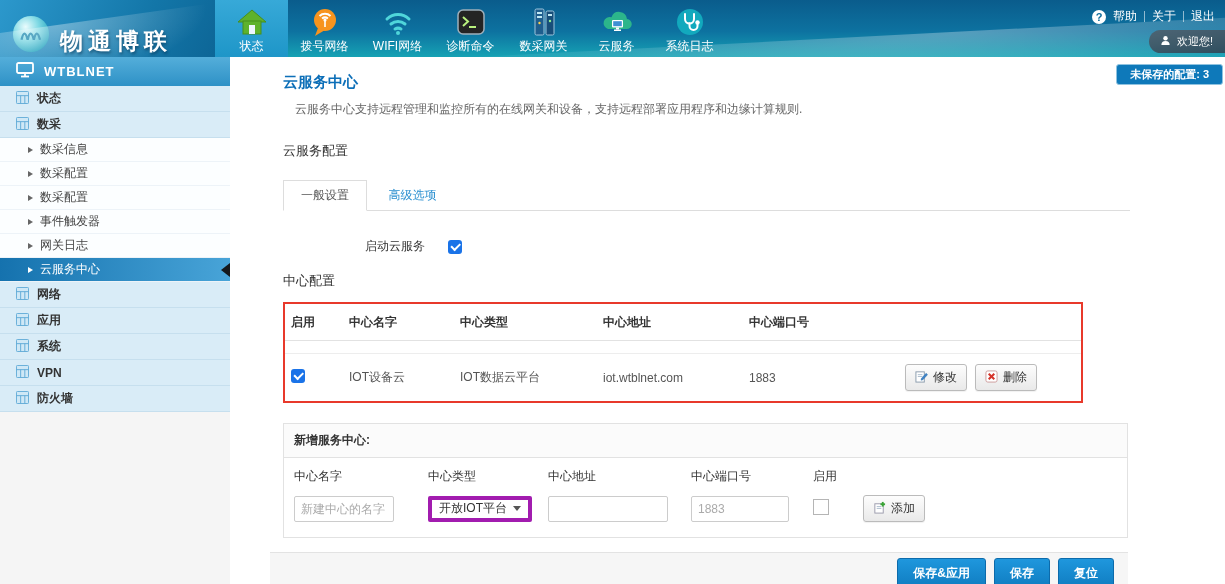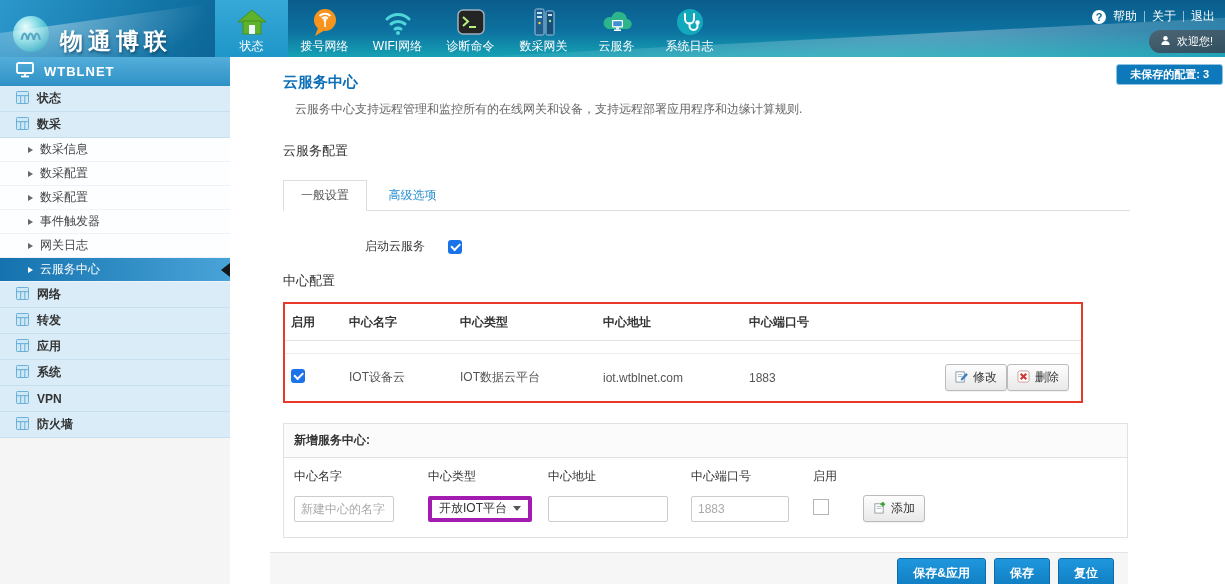--- a/index.html
+++ b/index.html
@@ -88,21 +88,21 @@
     border-left:2px solid #fff; border-bottom:2px solid #fff; transform:rotate(-45deg); }
   .cb-empty { width:16px; height:16px; border:1px solid #b5b5b5; background:#fff;
     display:inline-block; cursor:pointer; flex:none; }
 
   .center-table { margin:12px 0 0 53px; width:800px; border:2px solid #e8392b; font-size:12px; }
   .t-row { display:grid; grid-template-columns:58px 111px 143px 146px 1fr 176px;
     align-items:center; padding-left:6px; }
   .t-head { height:37px; font-weight:bold; color:#333; border-bottom:1px solid #e2e2e2; }
   .t-spacer { height:13px; border-bottom:1px solid #ededed; }
   .t-data { height:47px; color:#555; }
-  .t-actions { display:flex; justify-content:flex-end; padding-right:12px; }
+  .t-actions { display:flex; gap:8px; justify-content:flex-start; padding-right:12px; }
   .btn-gray { display:inline-flex; align-items:center; gap:5px; padding:4px 9px;
     background:linear-gradient(180deg,#fdfdfd,#e9e9e9); border:1px solid #bbb; border-radius:3px;
     font-size:12px; color:#333; cursor:pointer; box-shadow:0 1px 1px rgba(0,0,0,.06); }
 
   .add-box { margin:20px 0 0 53px; width:845px; border:1px solid #e2e2e2; font-size:12px; }
   .add-head { padding:8px 10px; font-weight:bold; color:#333; border-bottom:1px solid #e2e2e2;
     background:#fbfbfb; }
   .add-grid { display:grid; grid-template-columns:134px 120px 143px 122px 50px auto; padding:0 10px;
     align-items:center; }
   .add-labels > div { padding:10px 0 5px; color:#333; }
@@ -305,29 +305,20 @@
     <span class="sel-arrow"></span>
   </div>
   <div class="side-item">
     <span><svg width="13" height="13" viewBox="0 0 14 14">
           <rect x="0.5" y="0.5" width="13" height="13" rx="1" fill="#cfe8f6" stroke="#5ea9d6"></rect>
           <line x1="0.5" y1="5" x2="13.5" y2="5" stroke="#5ea9d6"></line>
           <line x1="5" y1="5" x2="5" y2="13.5" stroke="#5ea9d6"></line>
           <line x1="9.5" y1="5" x2="9.5" y2="13.5" stroke="#5ea9d6"></line>
         </svg></span>
     <span>网络</span>
-  </div>
-  <div class="side-item">
-    <span><svg width="13" height="13" viewBox="0 0 14 14">
-          <rect x="0.5" y="0.5" width="13" height="13" rx="1" fill="#cfe8f6" stroke="#5ea9d6"></rect>
-          <line x1="0.5" y1="5" x2="13.5" y2="5" stroke="#5ea9d6"></line>
-          <line x1="5" y1="5" x2="5" y2="13.5" stroke="#5ea9d6"></line>
-          <line x1="9.5" y1="5" x2="9.5" y2="13.5" stroke="#5ea9d6"></line>
-        </svg></span>
-    <span>转发</span>
   </div>
   <div class="side-item">
     <span><svg width="13" height="13" viewBox="0 0 14 14">
           <rect x="0.5" y="0.5" width="13" height="13" rx="1" fill="#cfe8f6" stroke="#5ea9d6"></rect>
           <line x1="0.5" y1="5" x2="13.5" y2="5" stroke="#5ea9d6"></line>
           <line x1="5" y1="5" x2="5" y2="13.5" stroke="#5ea9d6"></line>
           <line x1="9.5" y1="5" x2="9.5" y2="13.5" stroke="#5ea9d6"></line>
         </svg></span>
     <span>应用</span>
   </div>

